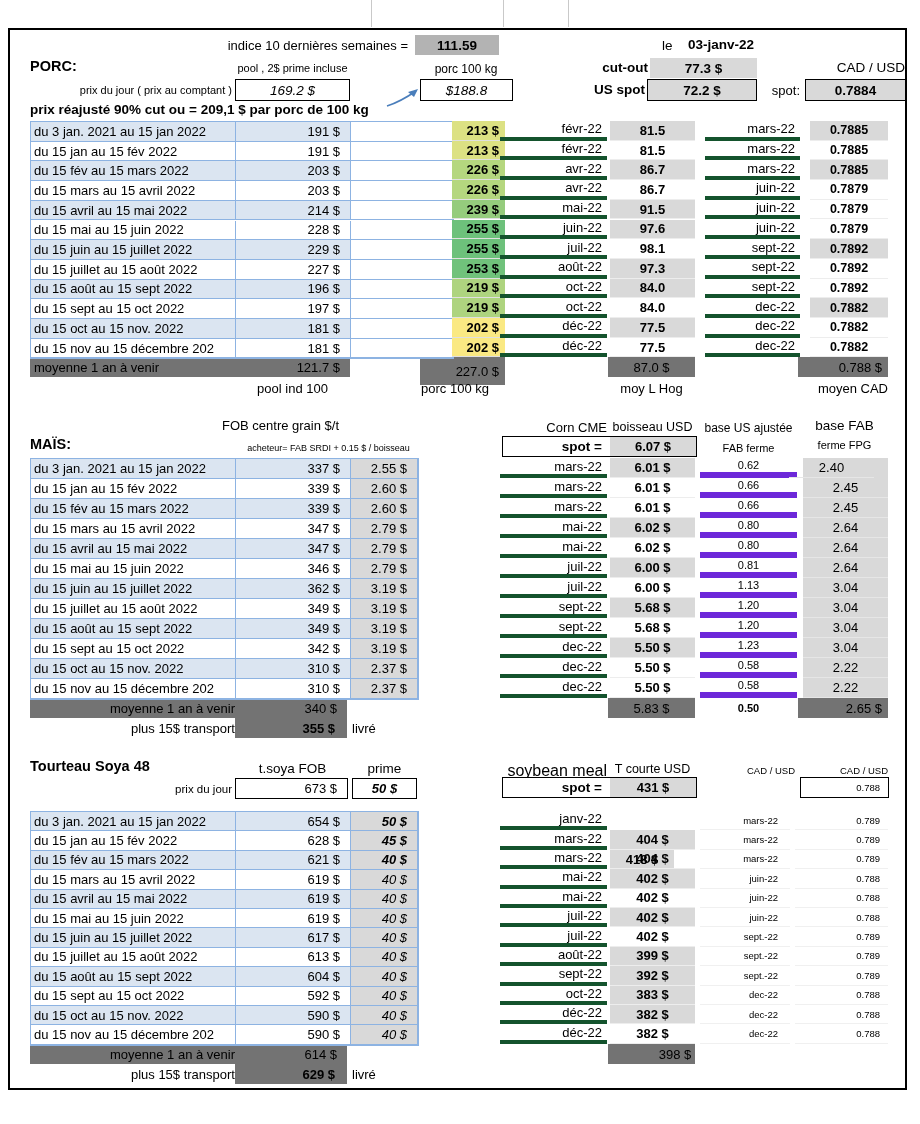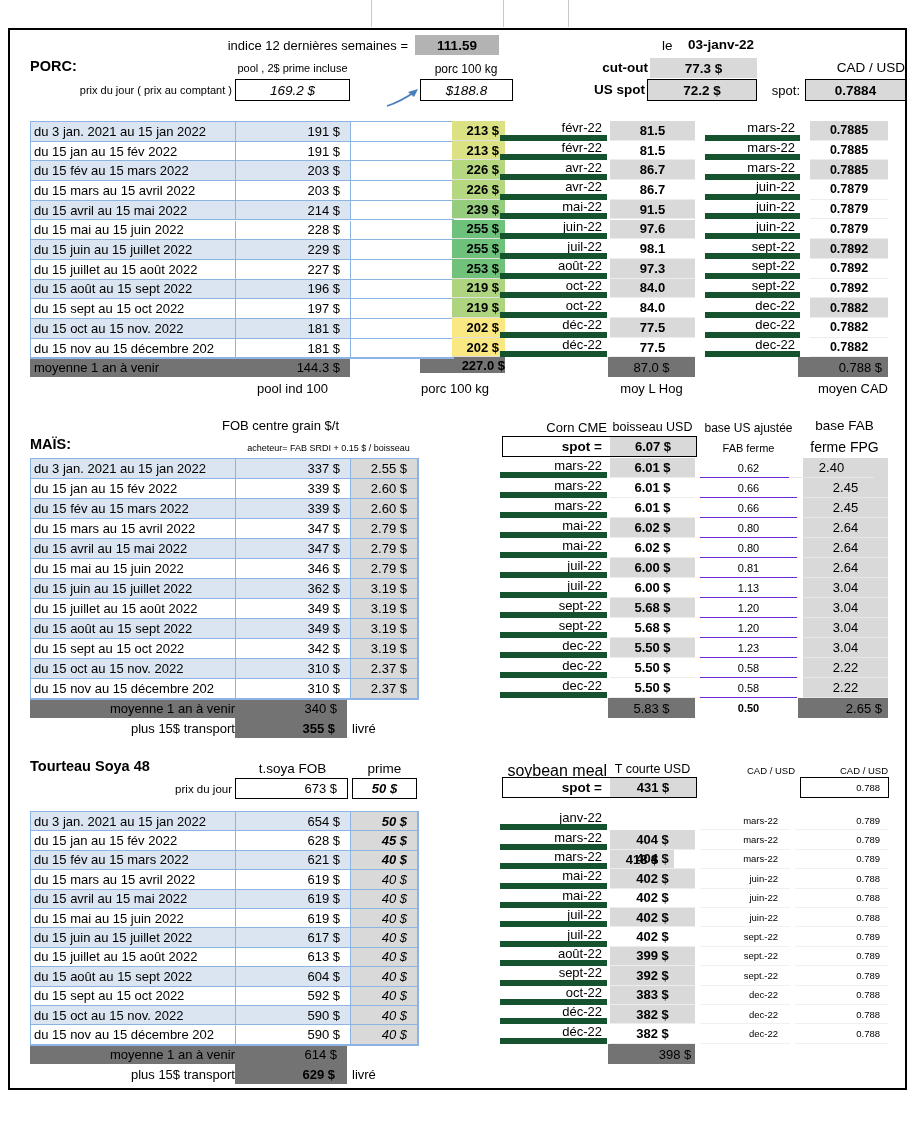--- a/index.html
+++ b/index.html
@@ -11,24 +11,24 @@
   .bwrap{position:absolute;border:1px solid #8db3e2;box-sizing:content-box;}
   .bcell{border-right:1px solid #8db3e2;border-bottom:1px solid #8db3e2;}
   .lbl{padding-left:3px;}
   .val{justify-content:flex-end;padding-right:10px;}
   .emp{background:#fff;}
   .gval{justify-content:flex-end;padding-right:10px;background:#d9d9d9;}
   .band{background:#dbe5f1;}
   .ital{font-style:italic;}
   .pbold{font-weight:bold;}
   .greenc{justify-content:flex-end;padding-right:6px;font-weight:bold;border-bottom:1px solid #e0e0e0;}
-  .mon{justify-content:flex-end;padding-right:5px;border-bottom:6px solid #14532d;}
+  .mon{justify-content:flex-end;padding-right:5px;border-bottom:4px solid #14532d;}
   .hogv{justify-content:center;font-weight:bold;border-bottom:1px solid #ededed;}
   .cadv{justify-content:center;font-weight:bold;font-size:12.5px;border-bottom:1px solid #ededed;}
-  .bus{justify-content:center;font-size:11px;border-bottom:1px solid #6d28d9;}
+  .bus{justify-content:center;font-size:11px;border-bottom:6px solid #6d28d9;}
   .fabv{justify-content:center;border-bottom:1px solid #e6e6e6;}
   .smon{justify-content:flex-end;font-size:9.5px;padding-right:12px;border-bottom:1px solid #f0f0f0;}
   .sval{justify-content:flex-end;font-size:9.5px;padding-right:8px;border-bottom:1px solid #f0f0f0;}
   .shade{background:#d9d9d9;}
   .orange{background:#737373;}
   .hdr{position:absolute;white-space:nowrap;}
   .r{text-align:right;} .c{text-align:center;}
   .b{font-weight:bold;}
   .box{position:absolute;border:1.5px solid #000;box-sizing:border-box;display:flex;align-items:center;justify-content:center;background:#fff;}
   .gbox{background:#d9d9d9;}
@@ -41,21 +41,21 @@
 </style>
 </head>
 <body>
 
 <div class="page">
   <div class="tick" style="left:371px;"></div>
   <div class="tick" style="left:503px;"></div>
   <div class="tick" style="left:568px;"></div>
   <div class="frame"></div>
 
-  <div class="hdr r" style="left:150px;top:38px;width:258px;font-size:13px;">indice 12 dernières semaines =</div>
+  <div class="hdr r" style="left:150px;top:38px;width:258px;font-size:13px;">indice 10 dernières semaines =</div>
   <div class="cell b" style="left:415px;top:35px;width:84px;height:20px;background:#b3b3b3;justify-content:center;font-size:13.5px;">111.59</div>
   <div class="hdr" style="left:662px;top:38px;font-size:13.5px;">le</div>
   <div class="hdr b" style="left:688px;top:37px;font-size:13.5px;">03-janv-22</div>
 
   <div class="hdr b" style="left:30px;top:58px;font-size:14.5px;">PORC:</div>
   <div class="hdr c" style="left:230px;top:62px;width:125px;font-size:11px;">pool , 2$ prime incluse</div>
   <div class="hdr c" style="left:418px;top:62px;width:96px;font-size:12px;">porc 100 kg</div>
   <div class="hdr r b" style="left:548px;top:60px;width:100px;font-size:13.5px;">cut-out</div>
   <div class="cell b" style="left:650px;top:58px;width:107px;height:20px;background:#d9d9d9;justify-content:center;font-size:13.5px;">77.3 $</div>
   <div class="hdr r" style="left:795px;top:60px;width:110px;font-size:13.5px;">CAD / USD</div>
@@ -64,46 +64,47 @@
   <div class="box ital" style="left:235px;top:79px;width:115px;height:22px;font-size:13.5px;">169.2 $</div>
   <div class="box ital" style="left:420px;top:79px;width:93px;height:22px;font-size:13.5px;">$188.8</div>
   <svg style="position:absolute;left:384px;top:84px;" width="40" height="26">
     <path d="M3 22 Q16 18 32 7" stroke="#4a7ebb" stroke-width="1.6" fill="none"></path>
     <path d="M34 5 L24 8 L30 13 Z" fill="#4a7ebb"></path>
   </svg>
   <div class="hdr r b" style="left:548px;top:82px;width:97px;font-size:13.5px;">US spot</div>
   <div class="box gbox b" style="left:647px;top:79px;width:110px;height:22px;font-size:13.5px;">72.2 $</div>
   <div class="hdr r" style="left:738px;top:83px;width:62px;font-size:13px;">spot:</div>
   <div class="box gbox b" style="left:805px;top:79px;width:101px;height:22px;font-size:13.5px;">0.7884</div>
+  <div class="hdr b" style="left:30px;top:102px;font-size:13.5px;">prix réajusté 90% cut ou = 209,1 $ par porc de 100 kg</div>
 
   <div class="cell orange" style="left:30px;top:357px;width:320px;height:20px;">
     <span class="fl">moyenne 1 an à venir</span>
-    <span class="pr10">144.3 $</span>
+    <span class="pr10">121.7 $</span>
   </div>
-  <div class="cell orange b" style="left:420px;top:357px;width:85px;height:16px;justify-content:flex-end;font-weight:bold;">227.0 $</div>
+  <div class="cell orange b" style="left:420px;top:357px;width:85px;height:28px;justify-content:flex-end;padding-right:6px;font-weight:normal;">227.0 $</div>
   <div class="cell orange" style="left:608px;top:357px;width:87px;height:20px;justify-content:center;">87.0 $</div>
   <div class="cell orange" style="left:798px;top:357px;width:90px;height:20px;justify-content:flex-end;padding-right:6px;">0.788 $</div>
   <div class="cell" style="left:235px;top:379px;width:115px;height:18px;justify-content:center;">pool ind 100</div>
   <div class="cell" style="left:405px;top:379px;width:100px;height:18px;justify-content:center;">porc 100 kg</div>
   <div class="cell" style="left:608px;top:379px;width:87px;height:18px;justify-content:center;">moy L Hog</div>
   <div class="cell" style="left:798px;top:379px;width:90px;height:18px;justify-content:flex-end;">moyen CAD</div>
 
   <div class="hdr c" style="left:198px;top:418px;width:165px;font-size:13px;">FOB centre grain $/t</div>
   <div class="hdr b" style="left:30px;top:436px;font-size:14.5px;">MAÏS:</div>
   <div class="hdr c" style="left:240px;top:443px;width:177px;font-size:9px;">acheteur= FAB SRDI + 0.15 $ / boisseau</div>
   <div class="hdr r" style="left:500px;top:420px;width:107px;font-size:13px;">Corn CME</div>
   <div class="hdr c" style="left:610px;top:420px;width:85px;font-size:12.5px;">boisseau USD</div>
   <div class="hdr c" style="left:700px;top:421px;width:97px;font-size:12px;">base US ajustée</div>
   <div class="hdr c" style="left:801px;top:418px;width:87px;font-size:13.5px;">base FAB</div>
   <div class="spotbox" style="left:502px;top:436px;width:195px;height:21px;">
     <span class="spotlbl">spot =</span>
     <div class="spotval">6.07 $</div>
   </div>
   <div class="hdr c" style="left:700px;top:442px;width:97px;font-size:11px;">FAB ferme</div>
-  <div class="hdr c" style="left:801px;top:439px;width:87px;font-size:14px;">ferme FPG</div>
+  <div class="hdr c" style="left:801px;top:439px;width:87px;font-size:11px;">ferme FPG</div>
   <div style="position:absolute;left:803px;top:458px;width:85px;height:240px;background:#d9d9d9;"></div>
 
   <div class="cell orange" style="left:30px;top:698px;width:317px;height:20px;">
     <span style="width:205px;text-align:right;display:inline-block;">moyenne 1 an à venir</span>
     <span style="flex:1;text-align:right;padding-right:10px;">340 $</span>
   </div>
   <div class="cell orange" style="left:608px;top:698px;width:87px;height:20px;justify-content:center;">5.83 $</div>
   <div class="cell b" style="left:700px;top:698px;width:97px;height:20px;justify-content:center;font-size:11px;">0.50</div>
   <div class="cell orange" style="left:798px;top:698px;width:90px;height:20px;justify-content:flex-end;padding-right:6px;">2.65 $</div>
   <div class="cell" style="left:30px;top:718px;width:205px;height:20px;justify-content:flex-end;">plus 15$ transport</div>

